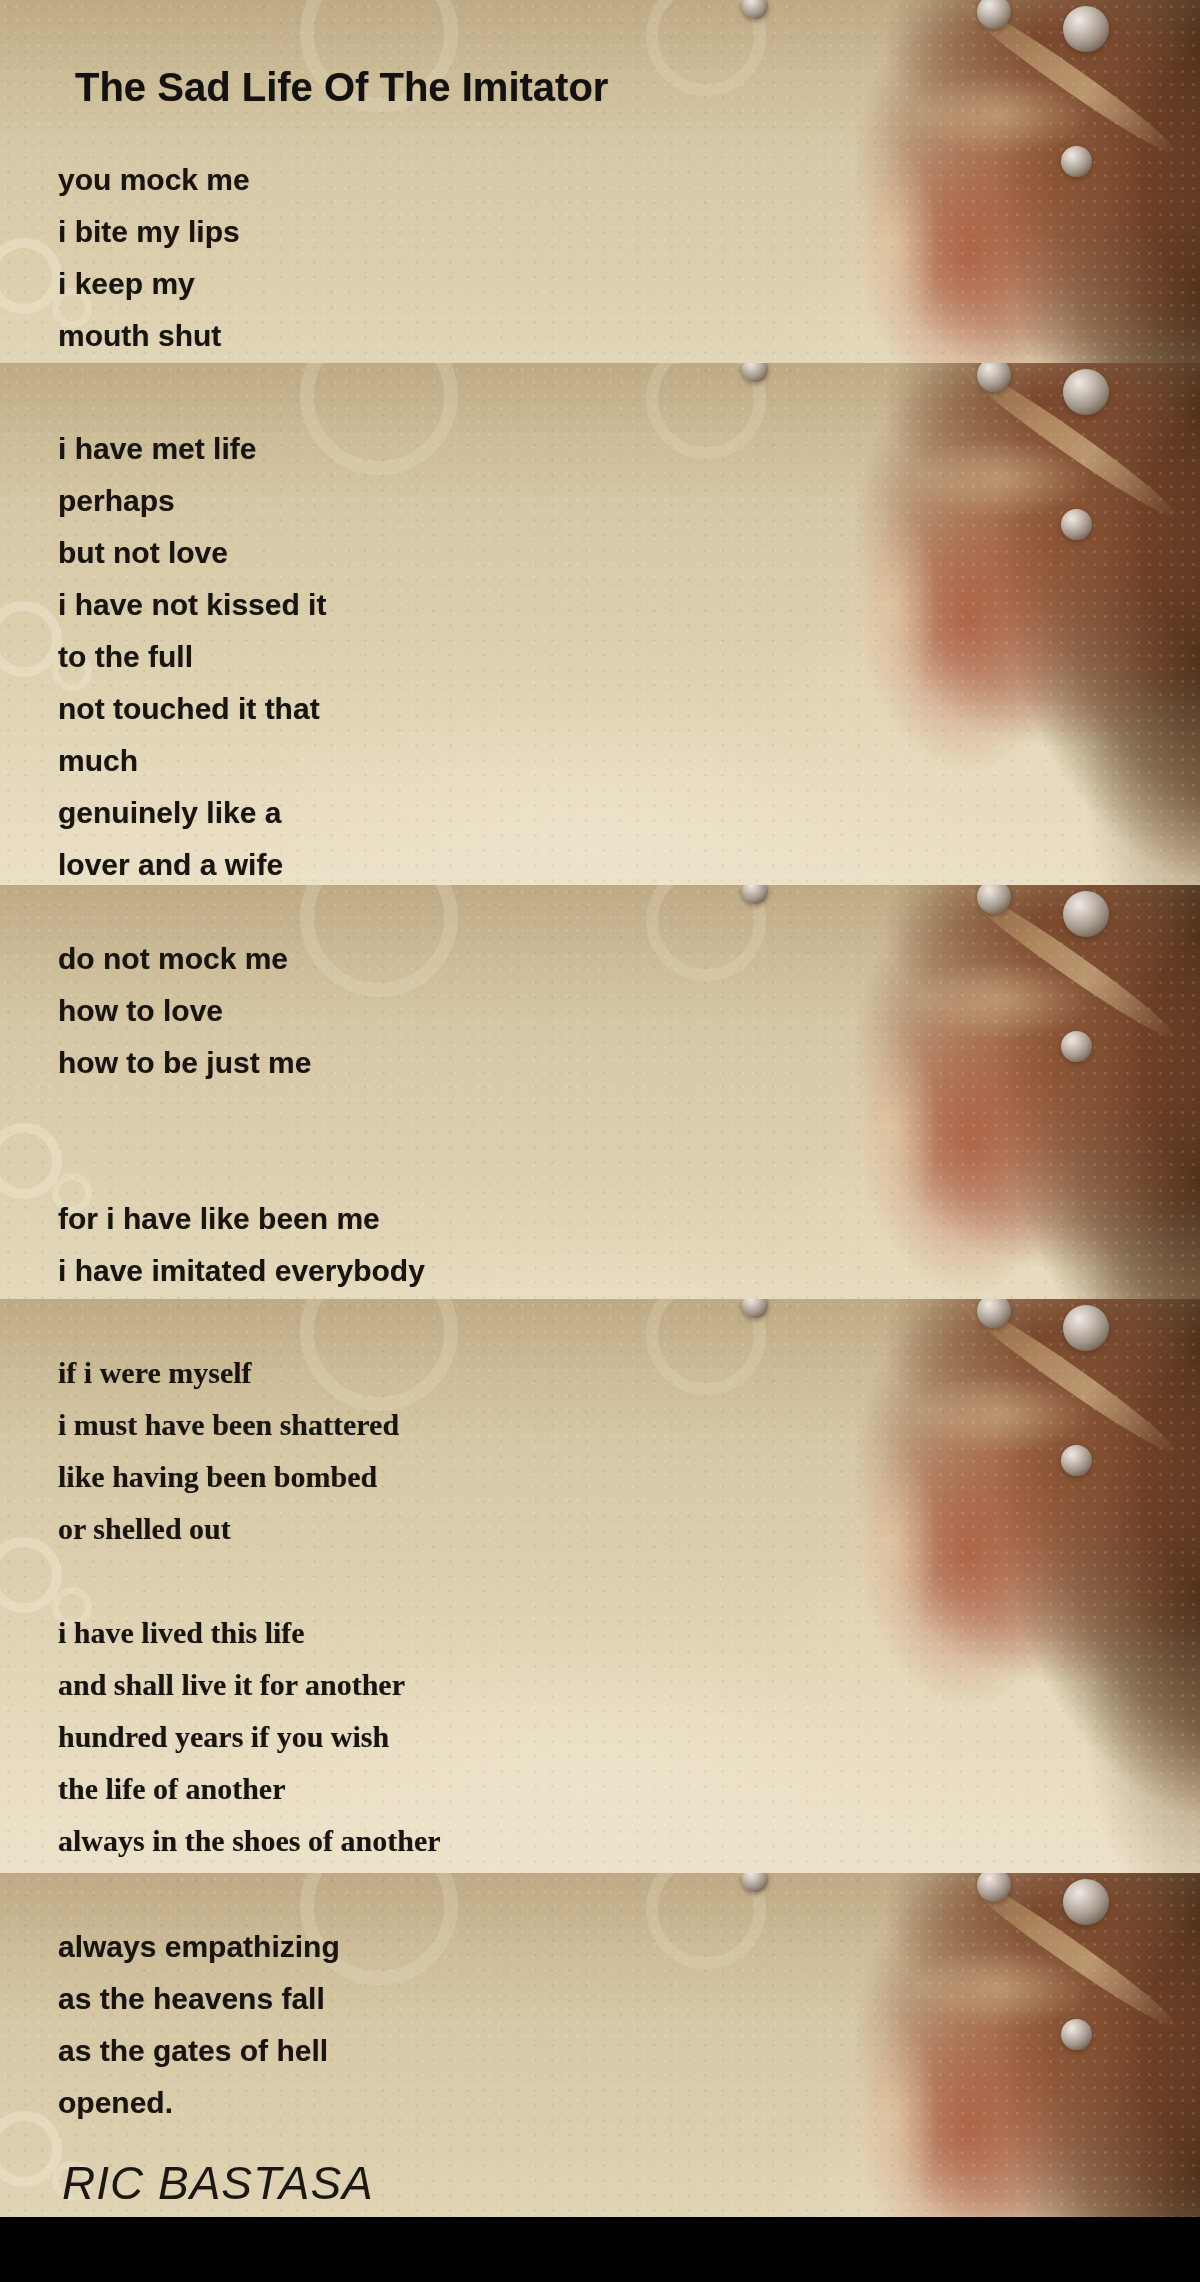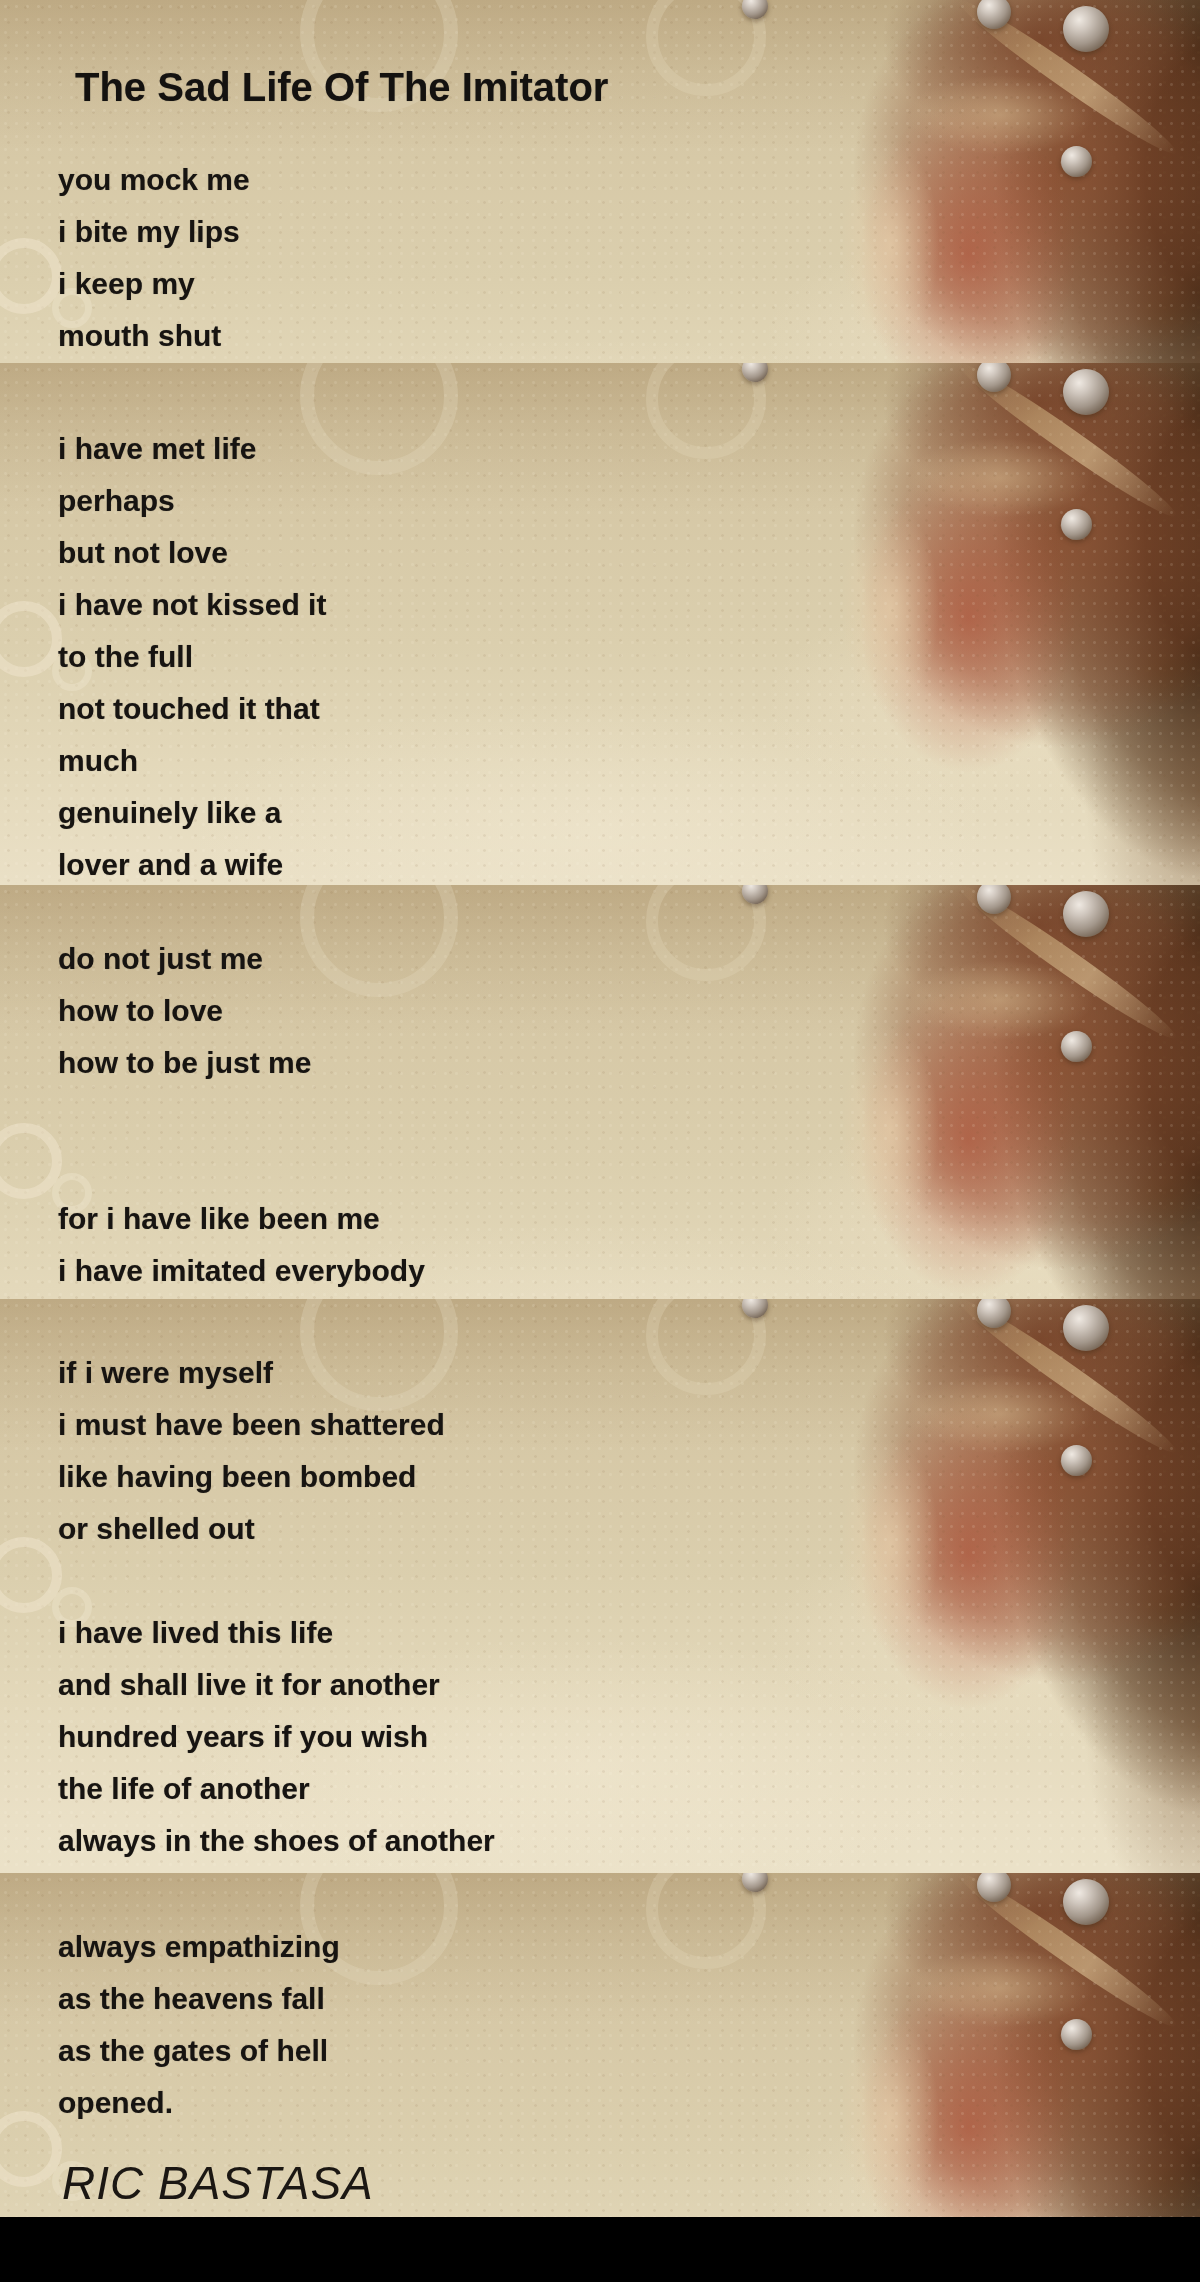--- a/index.html
+++ b/index.html
@@ -46,21 +46,21 @@
     background-repeat:
       repeat, repeat,
       no-repeat, no-repeat, no-repeat, no-repeat, no-repeat, no-repeat,
       no-repeat, no-repeat, no-repeat, no-repeat, no-repeat, no-repeat;
     background-size:
       11px 13px, 17px 15px,
       auto, auto, auto, auto, auto, auto,
       auto, auto, auto, auto,
       1200px 160px, 1200px 620px;
   }
-  .s1{height:363px;} .s2{height:522px;} .s3{height:414px;} .s4{height:574px;} .s5{height:344px;}
+  .s1{height:363px;} .s2{height:522px;} .s3{height:414px;} .s4{height:574px;font-family:Liberation Serif, serif;} .s5{height:344px;}
 
   
   .pearl{
     position:absolute;border-radius:50%;
     background:radial-gradient(circle at 35% 30%, #efe9e2 0%, #cfc6bd 25%, #a3978b 55%, #6b5a49 85%, #5a4a3a 100%);
     box-shadow:0 2px 5px rgba(60,40,20,0.45);
   }
   .pearl-b{left:1063px;top:6px;width:46px;height:46px;}
   .pearl-c{left:1061px;top:146px;width:31px;height:31px;}
   .pearl-a{left:977px;top:-5px;width:34px;height:34px;}
@@ -148,21 +148,21 @@
     <div class="ring1"></div>
     <div class="ring2"></div>
     <div class="ribbon"></div>
     <div class="curl"></div>
     <div class="curl2"></div>
     <div class="pearl pearl-a"></div>
     <div class="pearl pearl-b"></div>
     <div class="pearl pearl-c"></div>
     <div class="pearl pearl-d"></div>
     <div class="stanza st-c">
-      <div>do not just me</div>
+      <div>do not mock me</div>
       <div>how to love</div>
       <div>how to be just me</div>
     </div>
     <div class="stanza st-d">
       <div>for i have like been me</div>
       <div>i have imitated everybody</div>
     </div>
   </div>
 
   <div class="slice s4">

